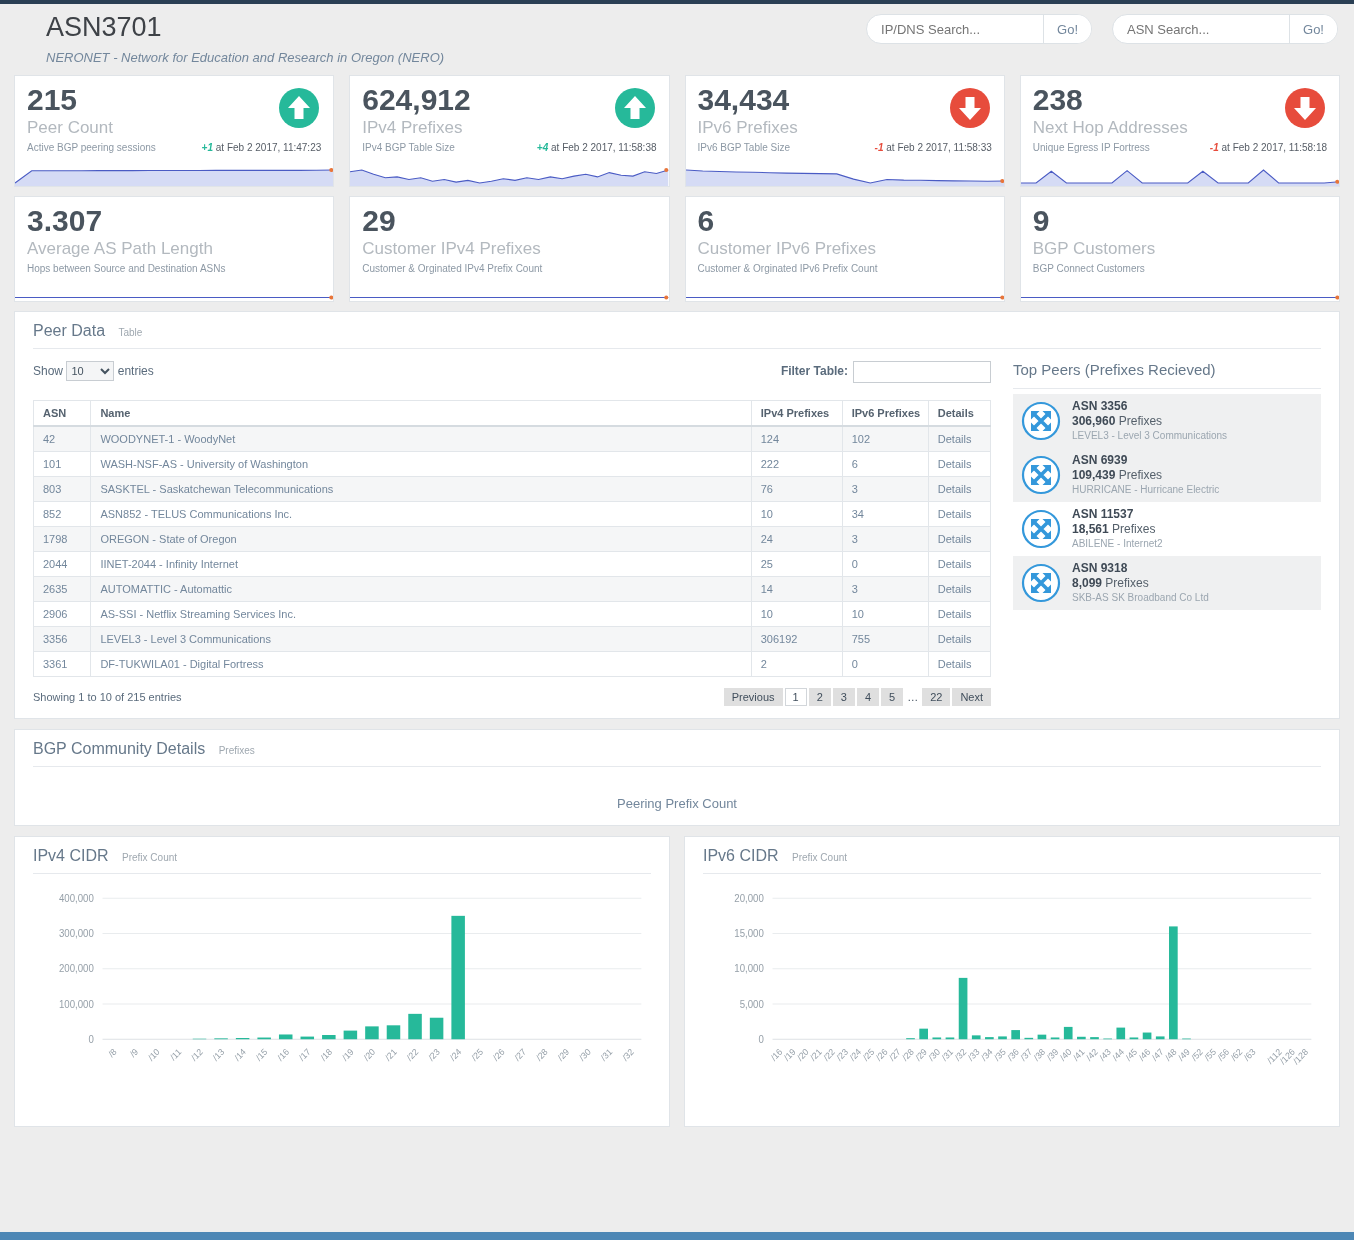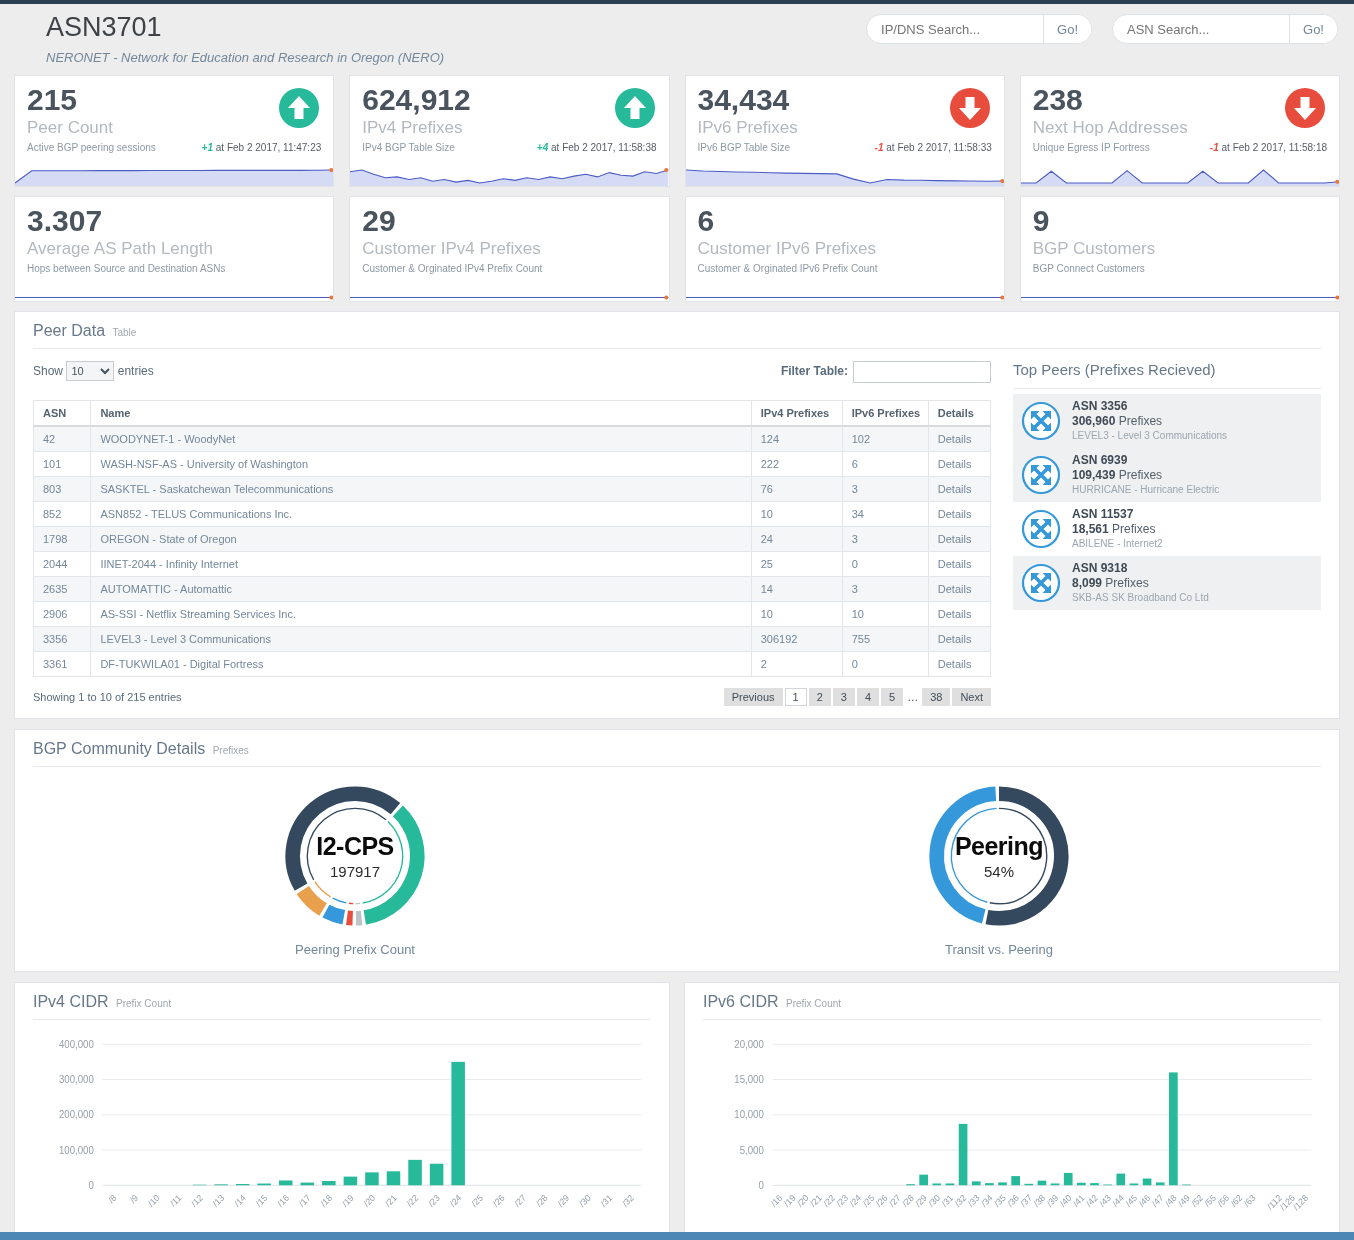--- a/index.html
+++ b/index.html
@@ -27,21 +27,21 @@
   .tile-desc{font-size:10px;color:#8D99A5;}
   .tile-change{font-size:10px;color:#565D66;white-space:nowrap;}
   .tile-change .delta{font-style:italic;font-weight:bold;}
   .delta.up{color:#26B99A;}
   .delta.down{color:#E74C3C;}
   .trend-badge{position:absolute;top:11px;right:13px;width:42px;height:42px;}
   .spark{position:absolute;left:0;bottom:0;width:100%;height:20px;display:block;}
   
   .panel{background:#fff;border:1px solid #E0E4E8;margin-bottom:10px;padding:10px 18px 12px;}
   .panel-head{font-size:16px;color:#66788A;}
-  .panel-head .sub{font-size:10px;color:#9FA8B0;margin-left:3px;}
+  .panel-head .sub{font-size:10px;color:#9FA8B0;margin-left:9px;}
   .panel-divider{border-bottom:1px solid #E6E9ED;margin:8px 0 10px;}
   
   .peer-content{display:flex;gap:22px;}
   .table-area{flex:1;min-width:0;}
   .table-controls{display:flex;justify-content:space-between;align-items:flex-start;font-size:12px;color:#5A6B7C;margin:2px 0 17px;}
   .show-entries select{font-size:11px;border:1px solid #C8CDD2;height:20px;width:48px;color:#44525F;background:#F4F5F6;}
   .filter-box{font-weight:bold;}
   .filter-box input{border:1px solid #C8CDD2;height:18px;width:132px;margin-left:5px;vertical-align:middle;}
   table.peer-table{width:100%;border-collapse:collapse;table-layout:fixed;font-size:11px;color:#73879C;}
   .peer-table th,.peer-table td{border:1px solid #E2E6EA;padding:6px 9px;text-align:left;overflow:hidden;white-space:nowrap;}
@@ -332,21 +332,21 @@
         <div class="table-footer">
           <span>Showing 1 to 10 of 215 entries</span>
           <div class="pagination" id="pagination">
               <span class="page-btn">Previous</span>
               <span class="page-btn active">1</span>
               <span class="page-btn">2</span>
               <span class="page-btn">3</span>
               <span class="page-btn">4</span>
               <span class="page-btn">5</span>
               <span class="page-ellipsis">…</span>
-              <span class="page-btn">38</span>
+              <span class="page-btn">22</span>
               <span class="page-btn">Next</span>
             </div>
         </div>
       </div>
       <div class="top-peers">
         <div class="tp-title">Top Peers (Prefixes Recieved)</div>
         <div id="top-peers-list">
             <div class="peer-item alt">
               <svg class="pi-icon" viewBox="0 0 40 40">
                 <circle cx="20" cy="20" r="18" fill="#fff" stroke="#3498DB" stroke-width="2.2"></circle>
@@ -401,56 +401,21 @@
   </div>
 
   <div class="panel">
     <div class="panel-head">
       <span>BGP Community Details</span>
       <span class="sub">Prefixes</span>
     </div>
     <div class="panel-divider"></div>
     <div class="donut-row">
       <div class="donut-box">
-        <div class="donut-wrap">
-          <svg id="donut-0" viewBox="0 0 150 150">
-              <path d="M19.57 107.00 A64 64 0 0 1 116.59 26.36" stroke="#34495E" stroke-width="15" fill="none"></path>
-              <path d="M32.56 99.50 A49 49 0 0 1 106.84 37.76" stroke="#34495E" stroke-width="1.4" fill="none"></path>
-              <path d="M119.08 28.60 A64 64 0 0 1 85.11 138.20" stroke="#26B99A" stroke-width="15" fill="none"></path>
-              <path d="M108.75 39.47 A49 49 0 0 1 82.74 123.38" stroke="#26B99A" stroke-width="1.4" fill="none"></path>
-              <path d="M81.79 138.64 A64 64 0 0 1 75.96 138.99" stroke="#BDC3C7" stroke-width="15" fill="none"></path>
-              <path d="M80.20 123.72 A49 49 0 0 1 75.73 123.99" stroke="#BDC3C7" stroke-width="1.4" fill="none"></path>
-              <path d="M72.61 138.96 A64 64 0 0 1 66.78 138.47" stroke="#E74C3C" stroke-width="15" fill="none"></path>
-              <path d="M73.17 123.97 A49 49 0 0 1 68.71 123.59" stroke="#E74C3C" stroke-width="1.4" fill="none"></path>
-              <path d="M63.47 137.95 A64 64 0 0 1 45.13 131.60" stroke="#3498DB" stroke-width="15" fill="none"></path>
-              <path d="M66.17 123.20 A49 49 0 0 1 52.13 118.33" stroke="#3498DB" stroke-width="1.4" fill="none"></path>
-              <path d="M42.20 129.96 A64 64 0 0 1 21.33 109.86" stroke="#E9A04C" stroke-width="15" fill="none"></path>
-              <path d="M49.89 117.08 A49 49 0 0 1 33.91 101.69" stroke="#E9A04C" stroke-width="1.4" fill="none"></path>
-            </svg>
-          <div class="donut-center">
-            <div class="dc-label">I2-CPS</div>
-            <div class="dc-value">197917</div>
-          </div>
-        </div>
         <div class="donut-caption">Peering Prefix Count</div>
-      </div>
-      <div class="donut-box">
-        <div class="donut-wrap">
-          <svg id="donut-1" viewBox="0 0 150 150">
-              <path d="M75.00 11.00 A64 64 0 1 1 62.61 137.79" stroke="#34495E" stroke-width="15" fill="none"></path>
-              <path d="M75.00 26.00 A49 49 0 1 1 65.52 123.07" stroke="#34495E" stroke-width="1.4" fill="none"></path>
-              <path d="M59.34 137.06 A64 64 0 0 1 71.65 11.09" stroke="#3498DB" stroke-width="15" fill="none"></path>
-              <path d="M63.01 122.51 A49 49 0 0 1 72.44 26.07" stroke="#3498DB" stroke-width="1.4" fill="none"></path>
-            </svg>
-          <div class="donut-center">
-            <div class="dc-label">Peering</div>
-            <div class="dc-value">54%</div>
-          </div>
-        </div>
-        <div class="donut-caption">Transit vs. Peering</div>
       </div>
     </div>
   </div>
 
   <div class="charts-row">
     <div class="panel chart-panel">
       <div class="panel-head">
         <span>IPv4 CIDR</span>
         <span class="sub">Prefix Count</span>
       </div>

